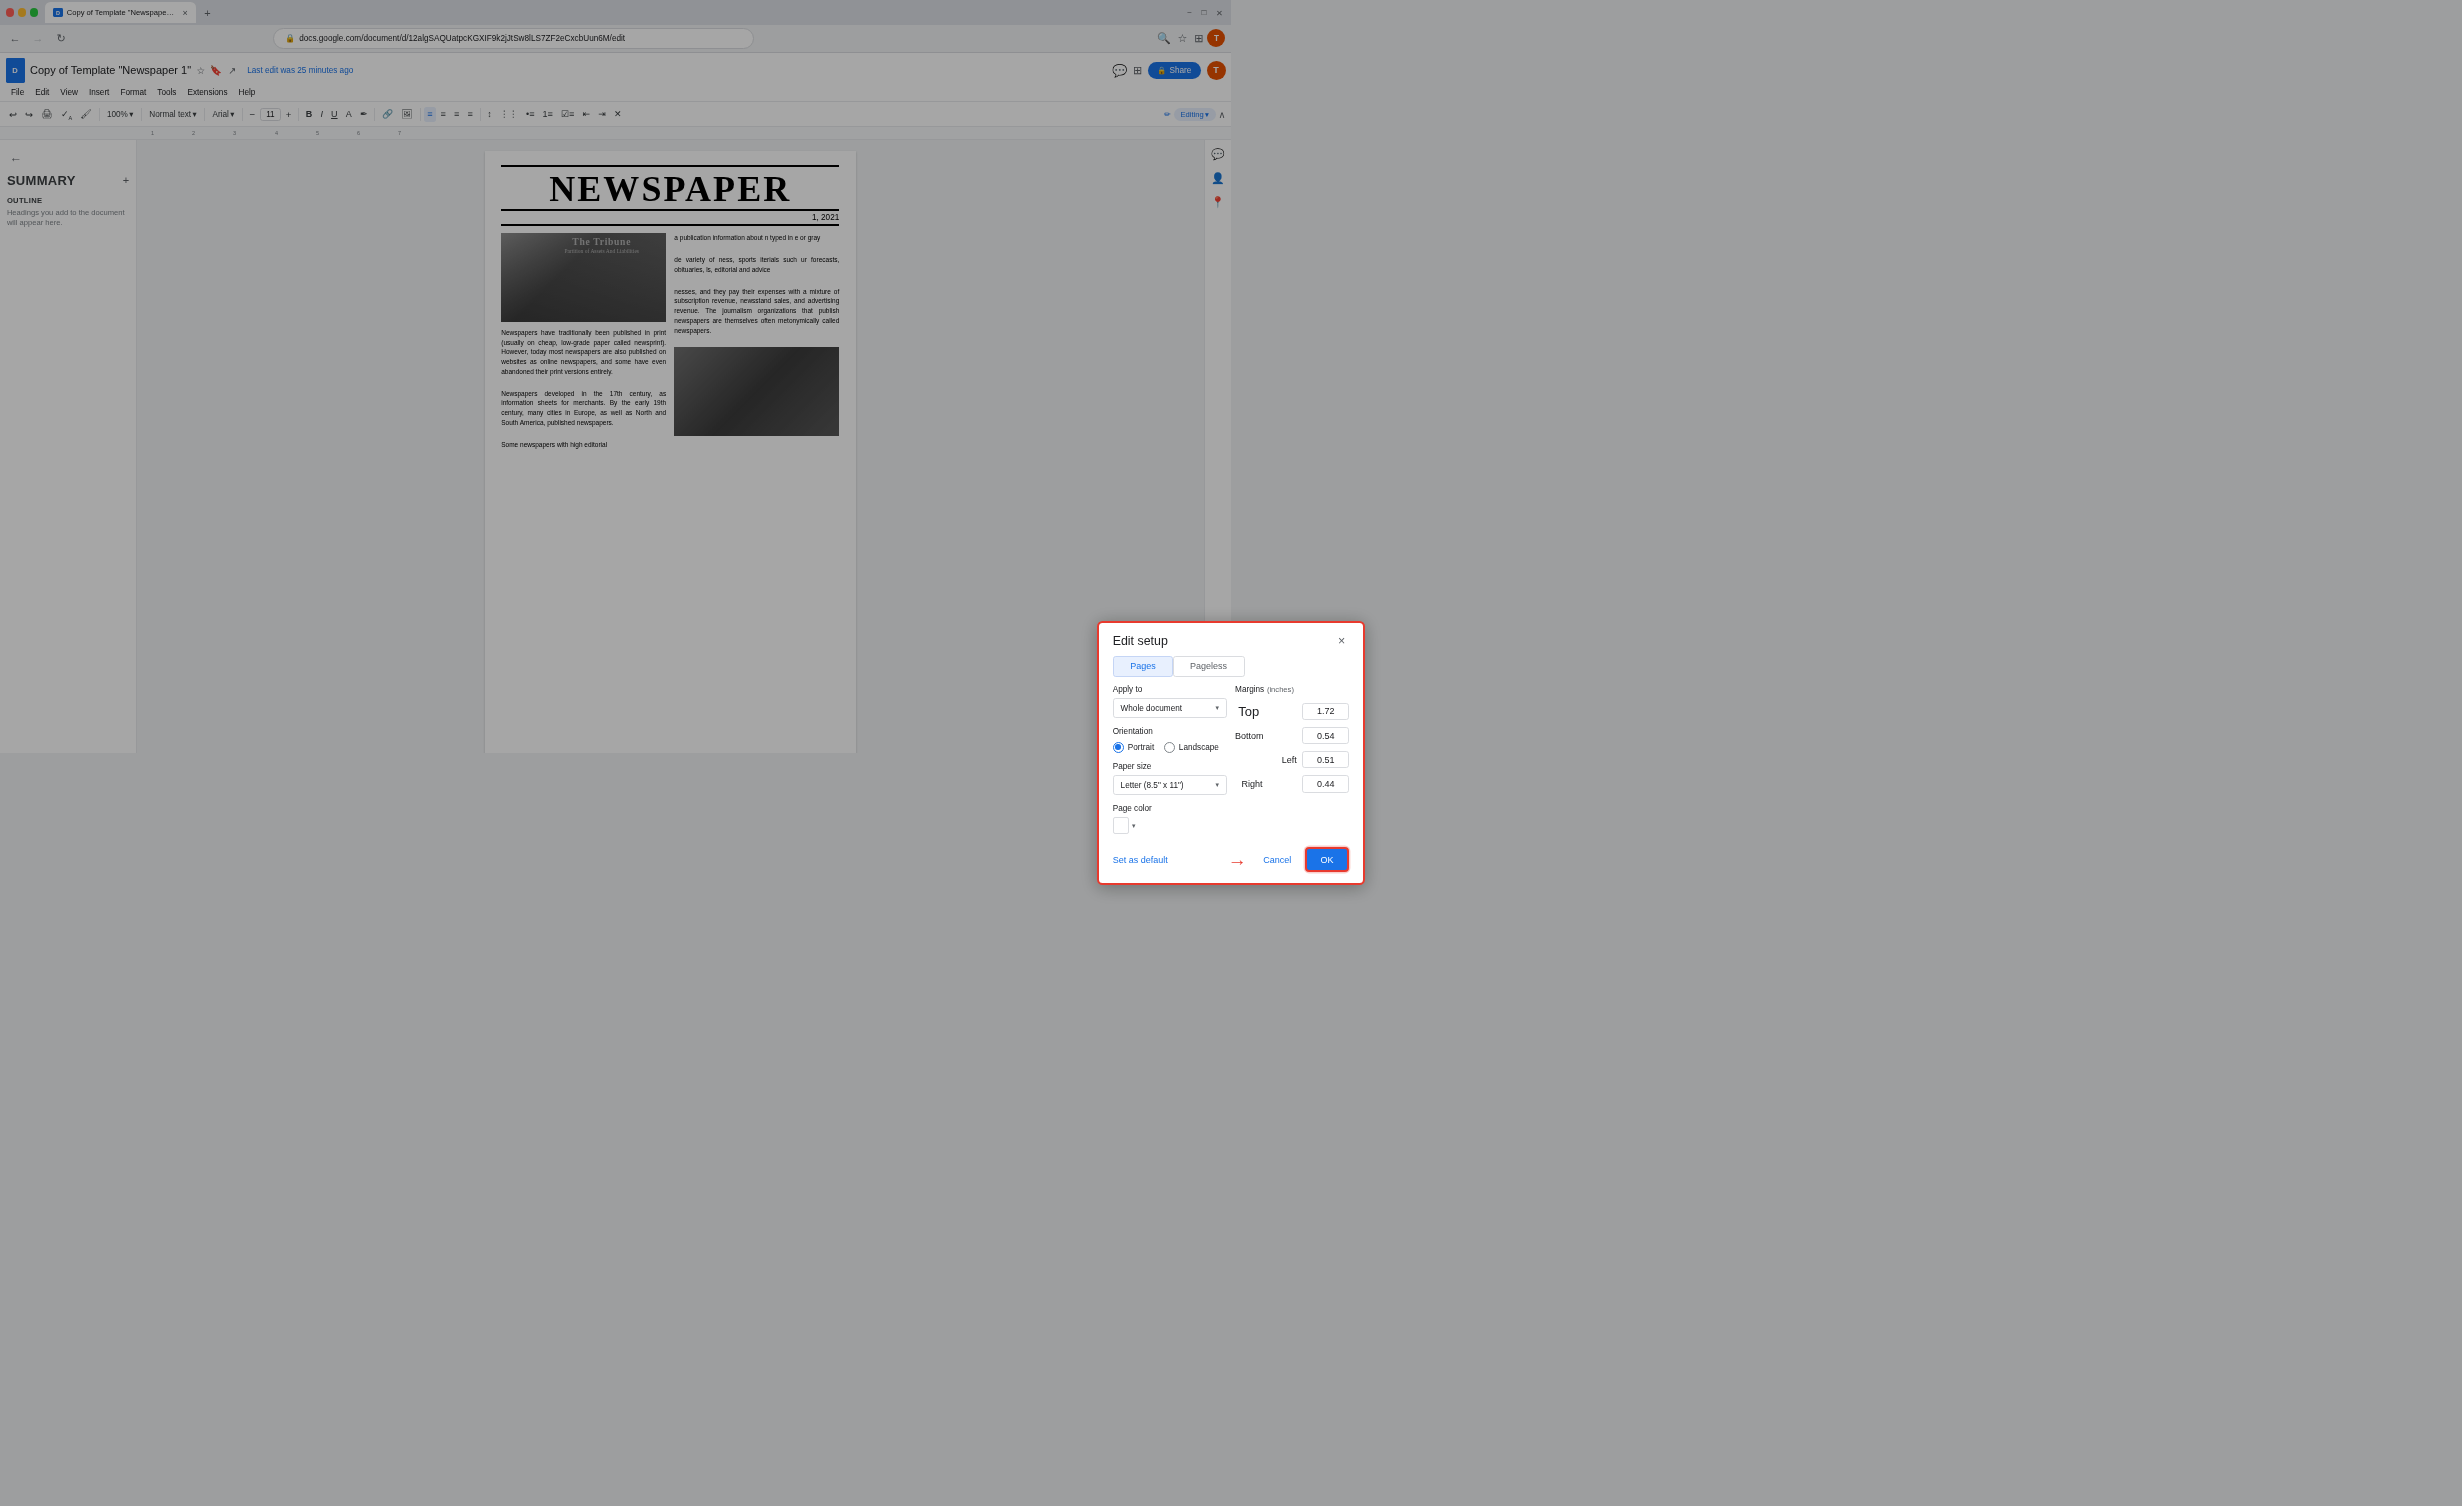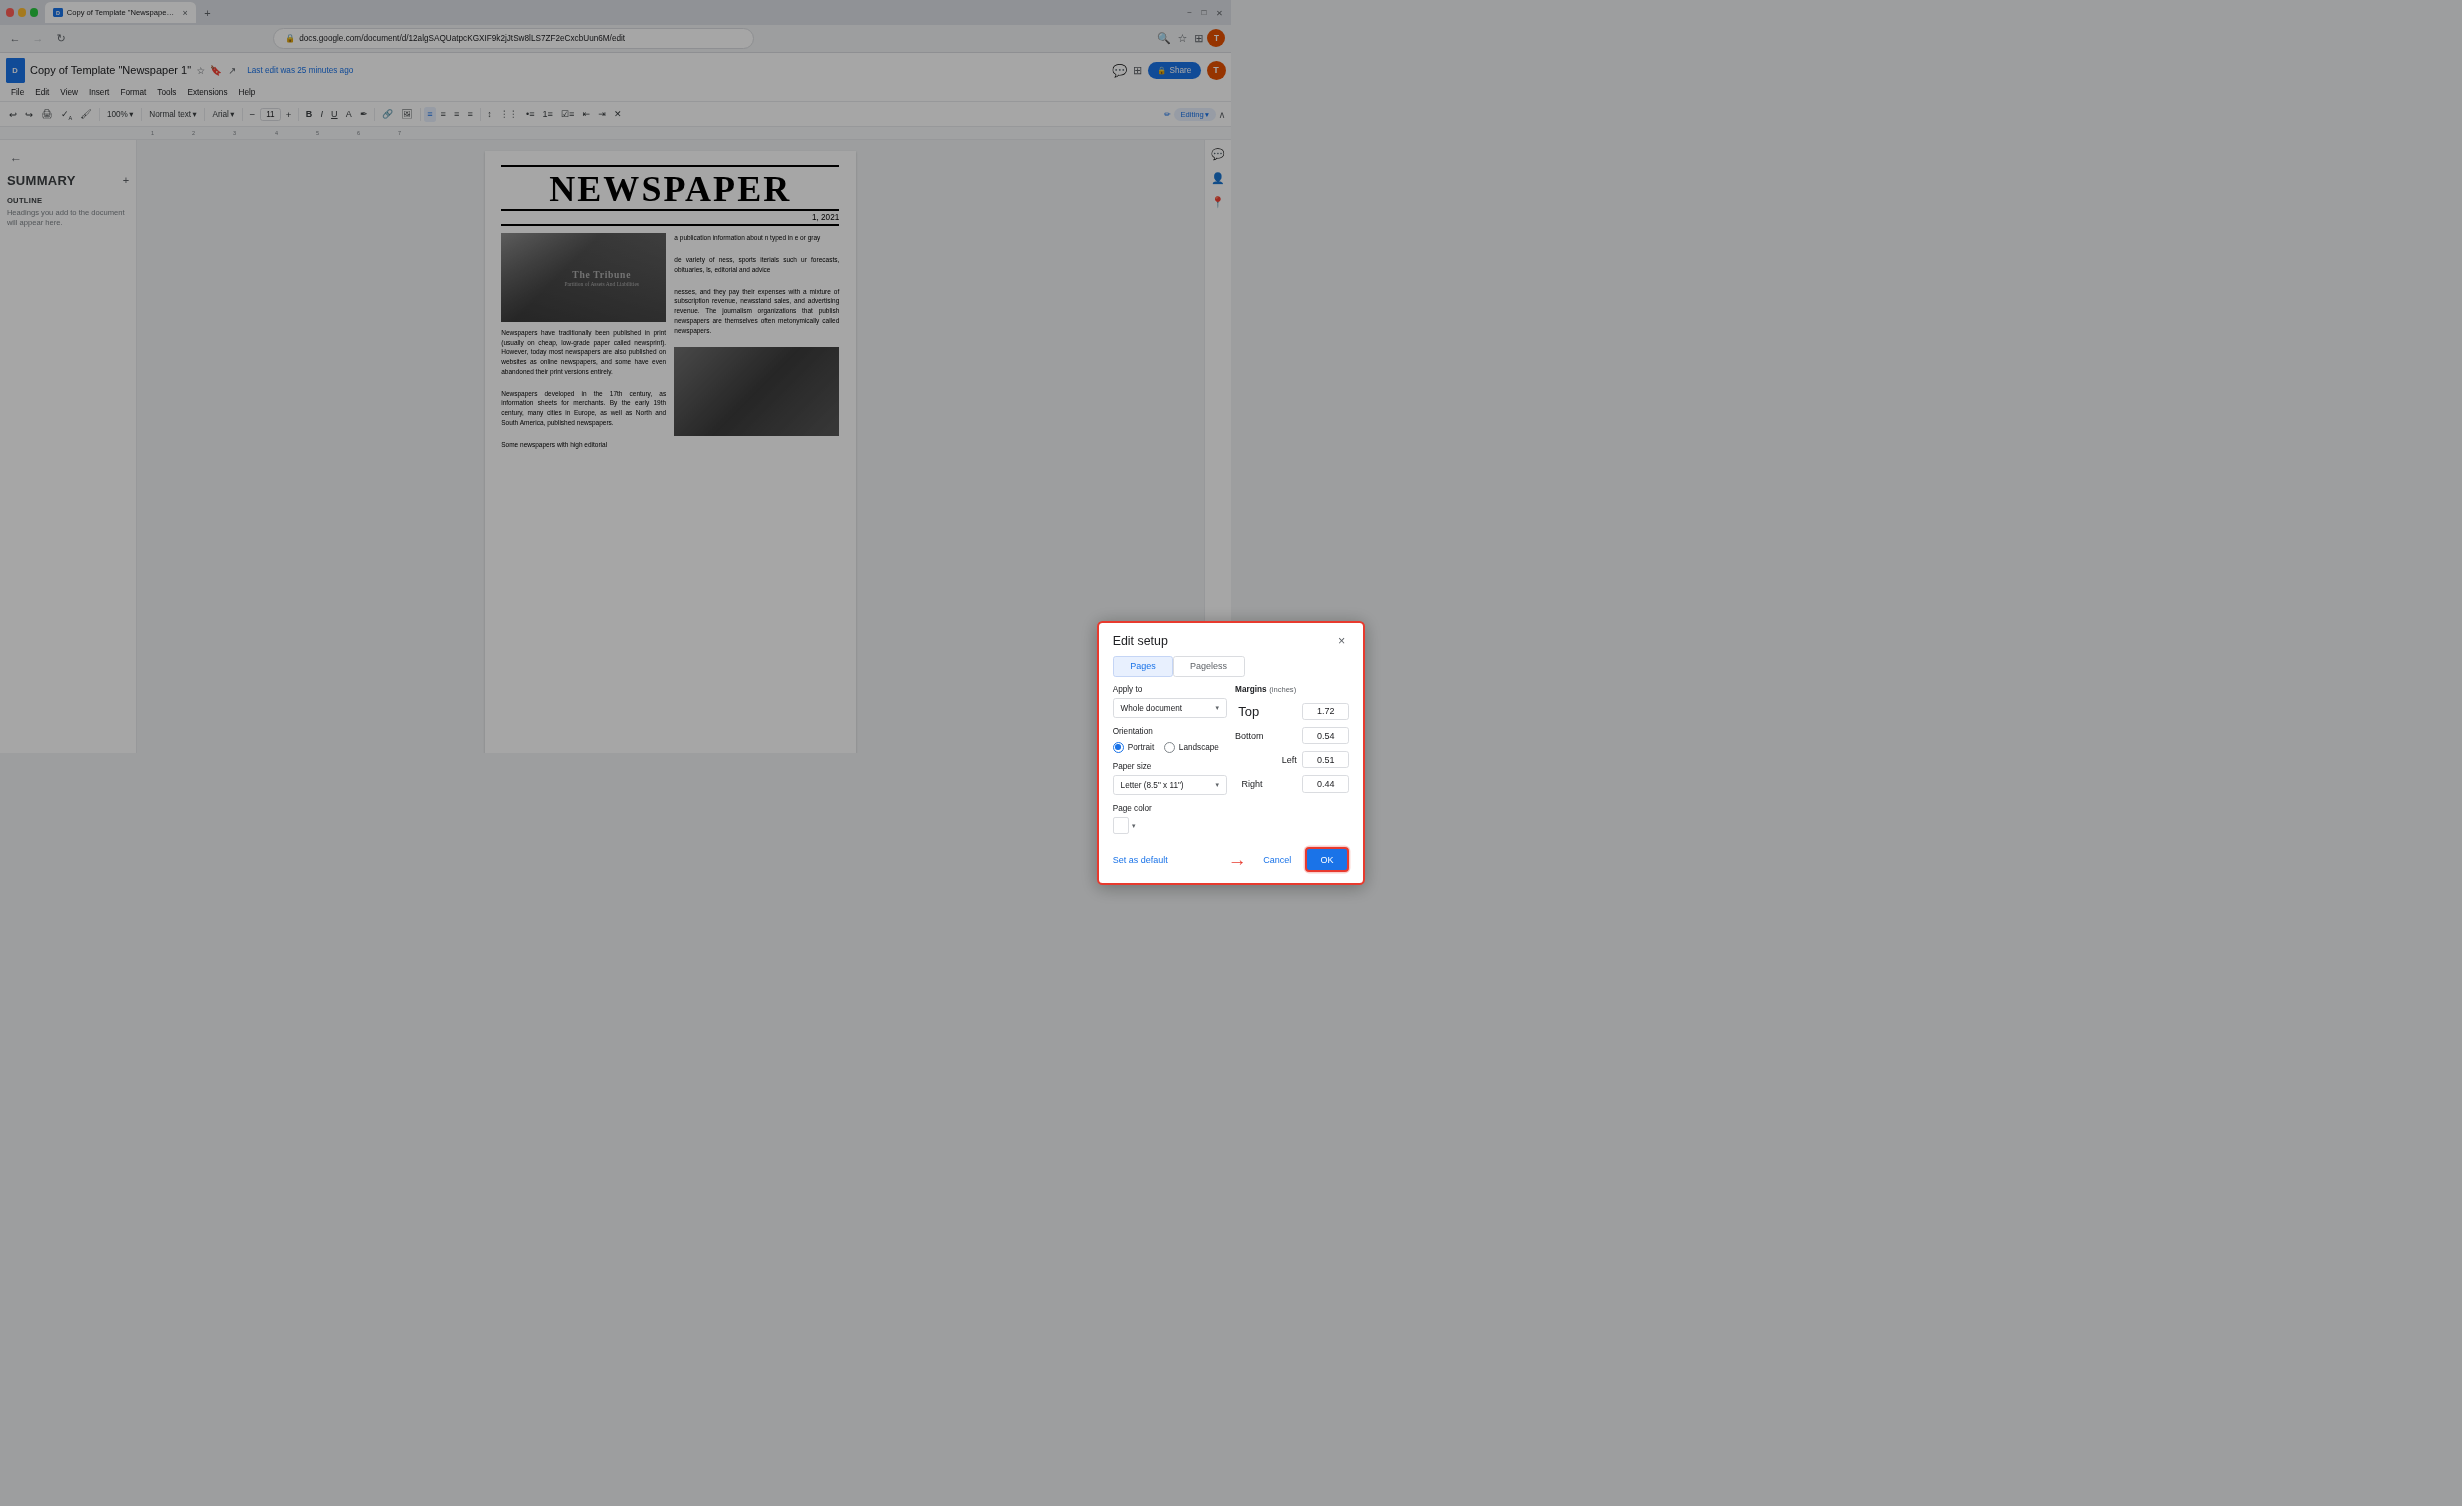--- a/index.html
+++ b/index.html
@@ -178,21 +178,21 @@
 
       <div style="border-top:2.1px solid #000;border-bottom:2.1px solid #000;padding:2.1px 0;text-align:right;font-size:8.2px;margin-bottom:6.9px;color:#000;">
         <span>1, 2021</span>
       </div>
 
       <div style="display:flex;gap:8.2px;">
         <div style="flex:1;">
           
           <div style="background:linear-gradient(135deg,#9e9e9e 0%,#616161 40%,#757575 100%);width:100%;height:89px;margin-bottom:5.5px;display:flex;align-items:center;justify-content:center;overflow:hidden;position:relative;">
             <div style="position:absolute;inset:0;background:linear-gradient(to bottom,rgba(0,0,0,0.1),rgba(0,0,0,0.4));"></div>
-            <div style="position:absolute;inset:0;display:flex;flex-direction:column;justify-content:center;align-items:center;margin-left:36px;">
+            <div style="position:absolute;inset:0;display:flex;flex-direction:column;align-items:center;margin-left:36px;">
               <div style="color:rgba(200,200,200,0.8);font-size:6.2px;font-family:serif;text-align:center;padding:2.7px;">
                 <div style="font-size:9.6px;font-weight:bold;letter-spacing:0.7px;">The Tribune</div>
                 <div style="font-size:5.5px;margin-top:1.4px;">Partition of Assets And Liabilities</div>
               </div>
             </div>
           </div>
           <p style="font-size:6.5px;line-height:1.5;color:#000;text-align:justify;">Newspapers have traditionally been published in print (usually on cheap, low-grade paper called newsprint). However, today most newspapers are also published on websites as online newspapers, and some have even abandoned their print versions entirely.</p>
           <br>
           <p style="font-size:6.5px;line-height:1.5;color:#000;text-align:justify;">Newspapers developed in the 17th century, as information sheets for merchants. By the early 19th century, many cities in Europe, as well as North and South America, published newspapers.</p>
           <br>
@@ -285,21 +285,21 @@
             <div style="display:flex;align-items:center;gap:2.7px;">
               <div style="width:16.5px;height:16.5px;background:#fff;border:0.7px solid #dadce0;border-radius:2.1px;cursor:pointer;"></div>
               <span style="font-size:6.9px;color:#5f6368;cursor:pointer;">▾</span>
             </div>
           </div>
         </div>
 
         <div style="flex:1;">
           <div>
             <div style="display:flex;align-items:baseline;gap:2.7px;margin-bottom:8.2px;">
-              <span style="font-size:8.2px;color:#202124;font-weight:700;">Margins</span>
+              <span style="font-size:8.2px;color:#202124;font-weight:400;">Margins</span>
               <span style="font-size:7.6px;color:#5f6368;">(inches)</span>
             </div>
 
             <div style="display:flex;align-items:center;gap:5.5px;margin-bottom:6.9px;justify-content:space-between;">
               <span style="font-size:13px;color:#202124;min-width:27.5px;text-align:center;">Top</span>
               <input type="text" value="1.72" style="border: 0.7px solid rgb(218, 220, 224); border-radius: 2.7px; padding: 2.7px 5.5px; font-size: 9px; color: rgb(32, 33, 36); width: 47px; text-align: center;">
             </div>
 
             <div style="display:flex;align-items:center;gap:5.5px;margin-bottom:6.9px;justify-content:space-between;">
               <span style="font-size:9px;color:#202124;min-width:27.5px;text-align:right;">Bottom</span>

